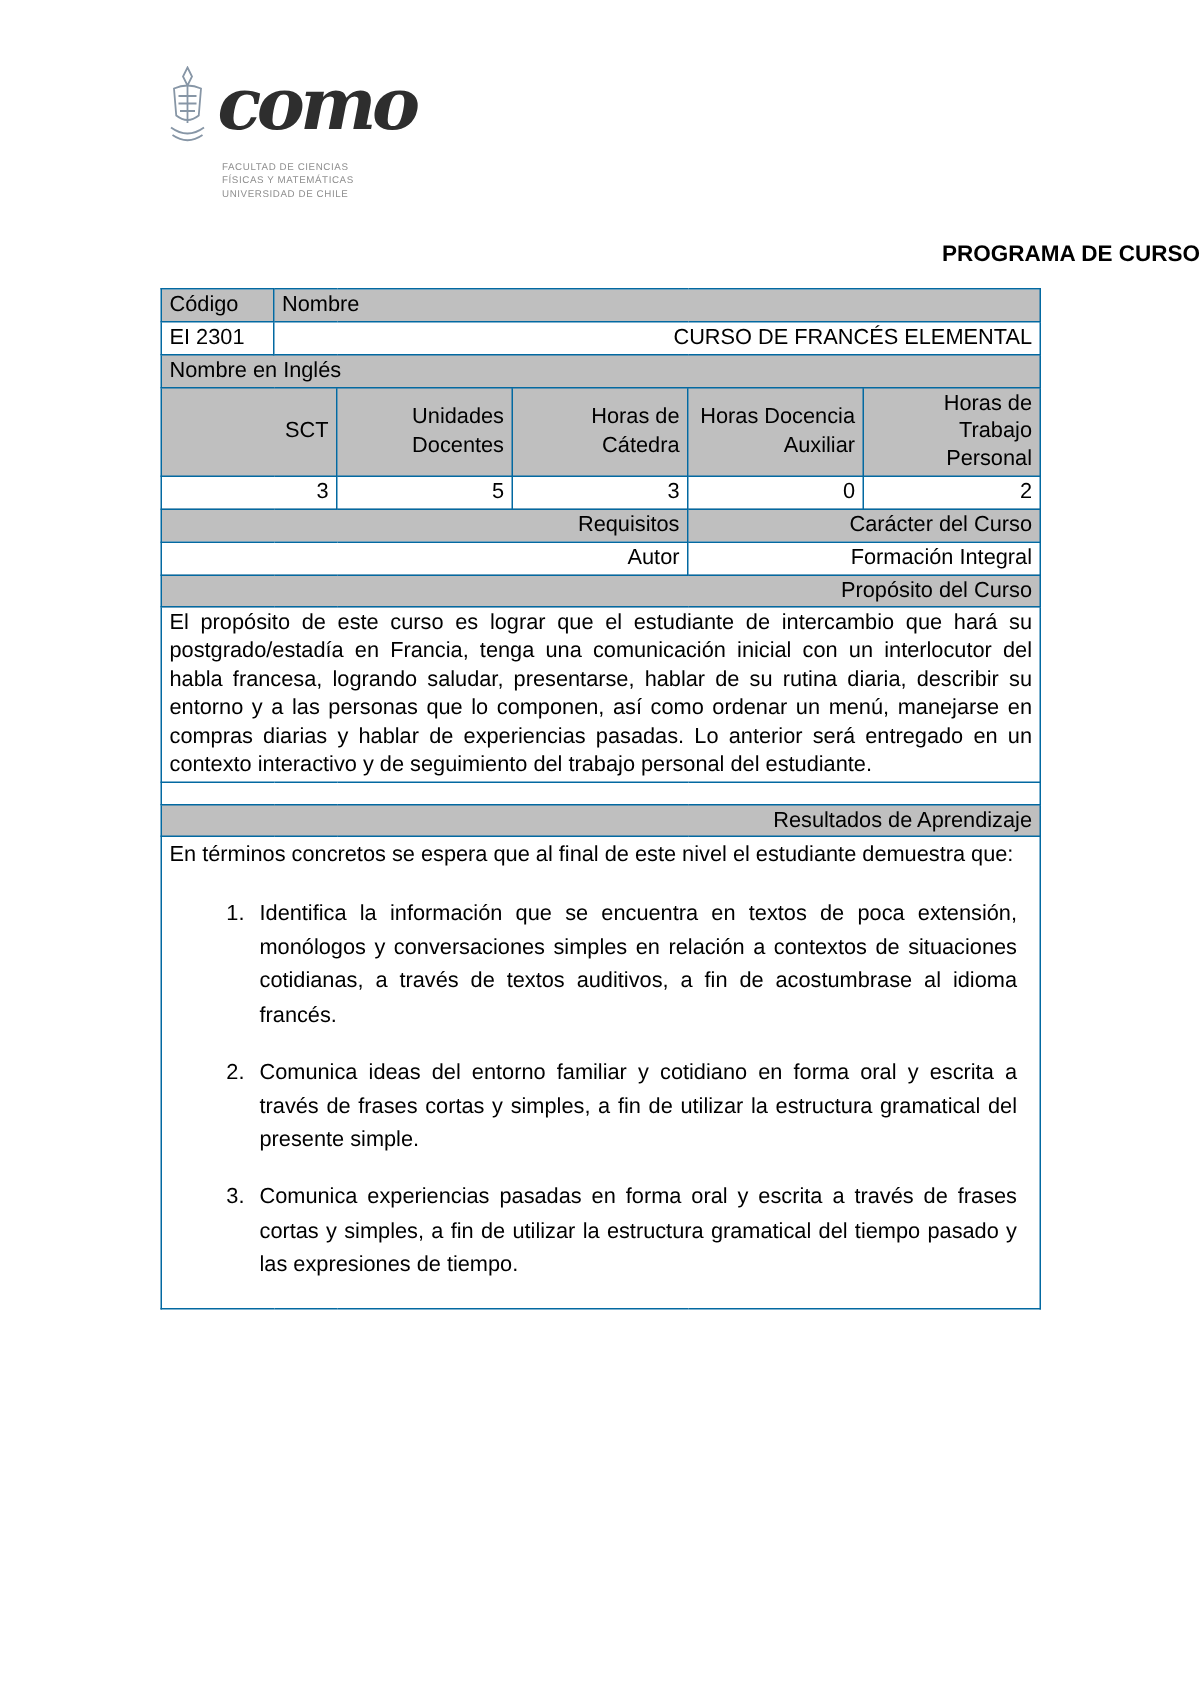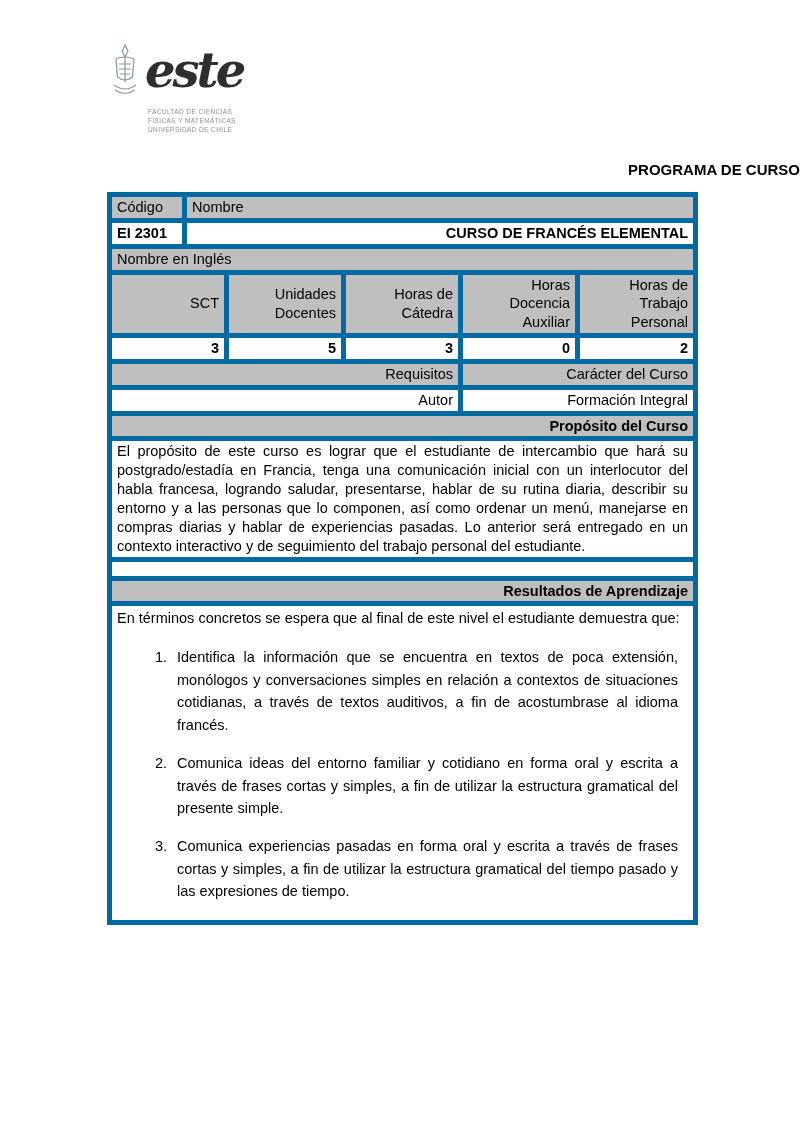--- a/index.html
+++ b/index.html
@@ -21,23 +21,23 @@
     letter-spacing: 0.4px; line-height: 1.4; text-transform: uppercase;
   }
   
   .doc-title {
     position: absolute; top: 161px; left: 0; width: 800px; text-align: right;
     font-size: 15px; font-weight: bold;
   }
   
   .tablewrap { position: absolute; left: 107px; top: 192px; width: 586px; }
   table.course { border-collapse: collapse; table-layout: fixed; width: 586px; font-size: 14.5px; }
-  table.course td { border: 5px solid #0369a1; padding: 1px 5px; vertical-align: middle; line-height: 1.3; }
+  table.course td { border: 1px solid #0369a1; padding: 1px 5px; vertical-align: middle; line-height: 1.3; }
   .gray { background: #bfbfbf; }
-  .b { font-weight: bold; }
+  .b { font-weight: normal; }
   .c { text-align: right; }
   td.para { padding: 3px 6px; text-align: justify; line-height: 1.3; }
   td.results { vertical-align: top; height: 272px; padding: 4px 6px; margin-left: 17px; }
   td.spacer { height: 12px; padding: 0; }
   .results-intro { margin: 2px 0 0 0; }
   ol.results-list { margin: 18px 0 0 0; padding: 0 10px 0 54px; }
   ol.results-list li { margin-bottom: 16px; line-height: 1.55; padding-left: 6px; text-align: justify; }
 </style>
 </head>
 <body>
@@ -49,21 +49,21 @@
       <svg width="30" height="58" viewBox="0 0 30 58" aria-hidden="true">
         <g fill="none" stroke="#8796a6" stroke-width="1.2">
           <path d="M15 1 L18 7 L15 13 L12 7 Z"></path>
           <path d="M15 13 L15 38"></path>
           <path d="M6 15 Q15 11 24 15 L22.5 33 Q15 39 7.5 33 Z"></path>
           <path d="M9 20 H21 M9 25 H21 M10 30 H20"></path>
           <path d="M4 41 Q15 49 26 41"></path>
           <path d="M5 46 Q15 53 25 46"></path>
         </g>
       </svg>
-      <div class="brand">este</div>
+      <div class="brand">como</div>
     </div>
     <div class="logo-sub">
       <div>FACULTAD DE CIENCIAS</div>
       <div>FÍSICAS Y MATEMÁTICAS</div>
       <div>UNIVERSIDAD DE CHILE</div>
     </div>
   </div>
 
   <div class="doc-title">PROGRAMA DE CURSO</div>
 

